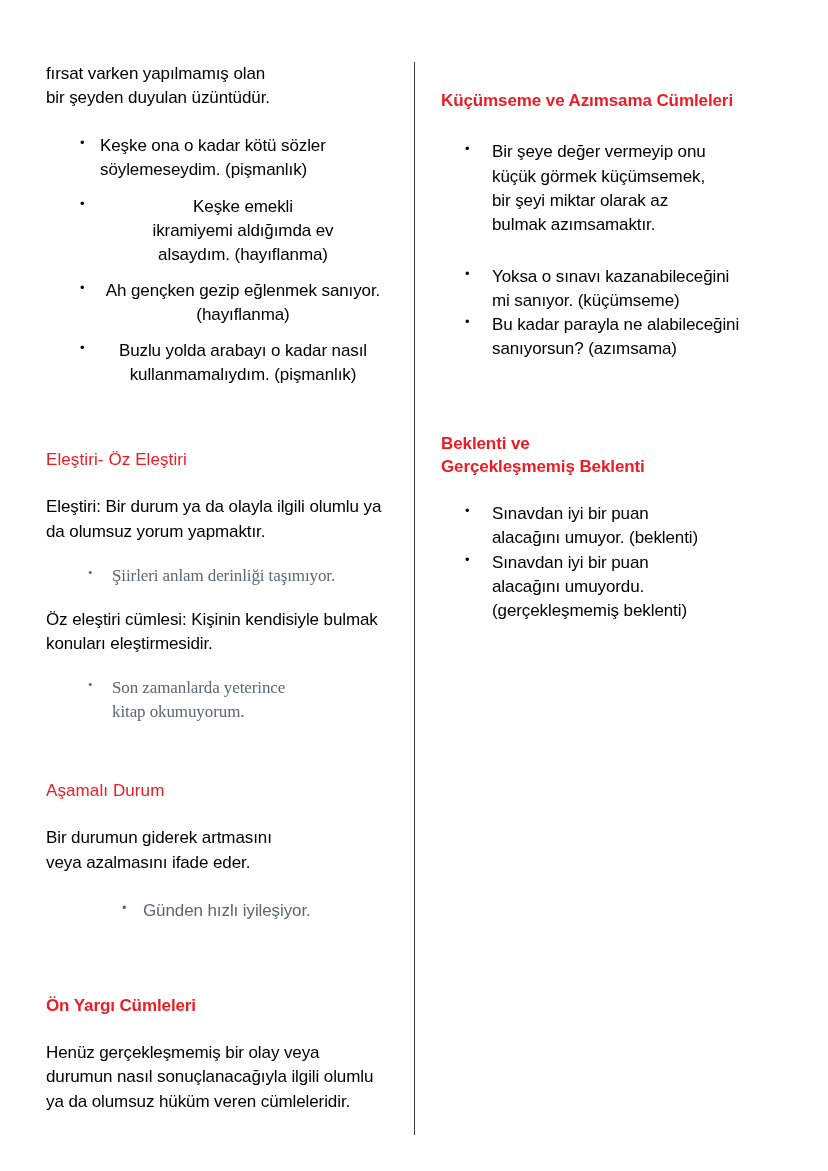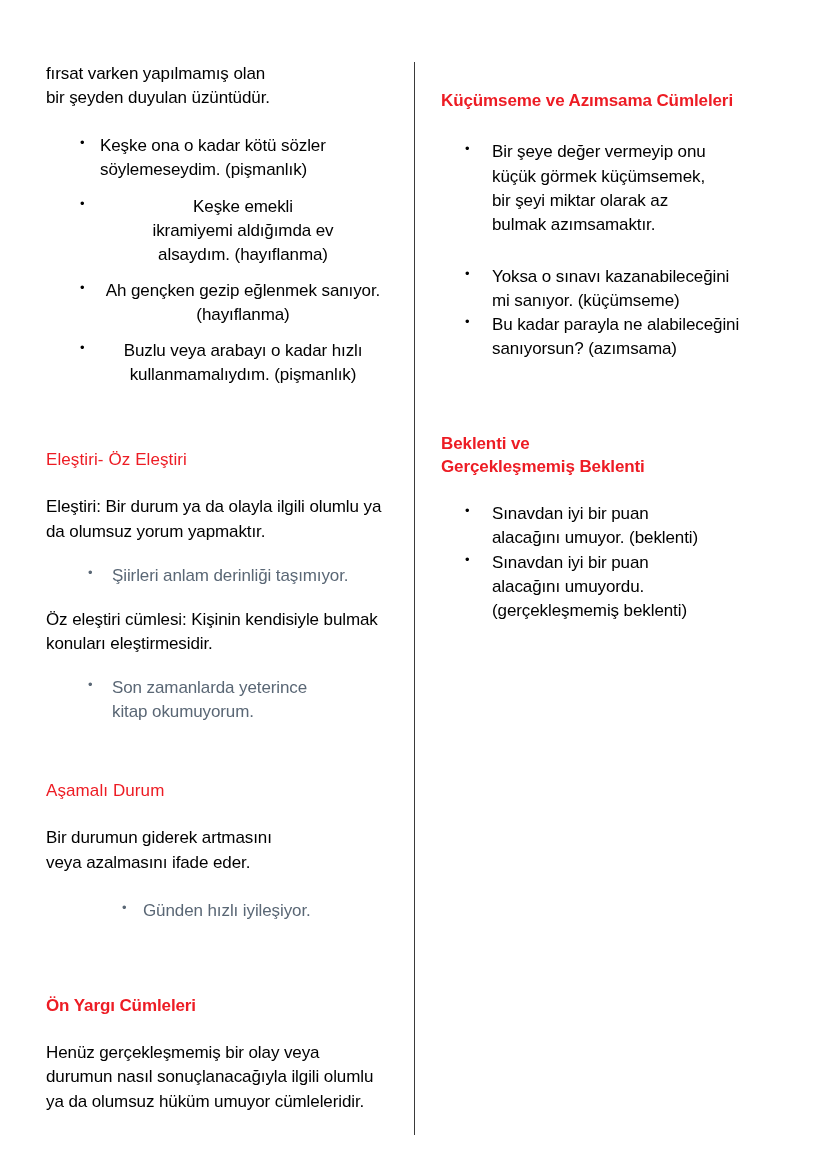--- a/index.html
+++ b/index.html
@@ -85,21 +85,21 @@
     font-size: 13px;
     line-height: inherit;
   }
 
   
   ul.lvlA { margin-left: 34px; }
   ul.lvlA > li { padding-left: 20px; }
   ul.lvlA > li::before { left: 0px; top: 0px; }
 
   
-  ul.lvlB { margin-left: 42px; }
+  ul.lvlB { margin-left: 42px; font-family: Liberation Serif, serif; }
   ul.lvlB > li { padding-left: 24px; }
   ul.lvlB > li::before { left: 0px; top: 0px; }
 
   
   ul.lvlC { margin-left: 76px; }
   ul.lvlC > li { padding-left: 21px; }
   ul.lvlC > li::before { left: 0px; top: 0px; }
 
   
   ul.lvlR { margin-left: 24px; }
@@ -128,21 +128,21 @@
   <div class="col col-left">
 
     <p class="para">fırsat varken yapılmamış olan<br>bir şeyden duyulan üzüntüdür.</p>
 
     <div class="sp-24"></div>
 
     <ul class="blist lvlA li-gap">
       <li>Keşke ona o kadar kötü sözler söylemeseydim. (pişmanlık)</li>
       <li>Keşke emekli<br>ikramiyemi aldığımda ev<br>alsaydım. (hayıflanma)</li>
       <li>Ah gençken gezip eğlenmek sanıyor. (hayıflanma)</li>
-      <li>Buzlu veya arabayı o kadar hızlı kullanmamalıydım. (pişmanlık)</li>
+      <li>Buzlu yolda arabayı o kadar nasıl kullanmamalıydım. (pişmanlık)</li>
     </ul>
 
     <div class="sp-62"></div>
 
     <h2 class="head-light">Eleştiri- Öz Eleştiri</h2>
 
     <div class="sp-24"></div>
 
     <p class="para">Eleştiri: Bir durum ya da olayla ilgili olumlu ya da olumsuz yorum yapmaktır.</p>
 
@@ -175,21 +175,21 @@
     <ul class="blist lvlC">
       <li class="muted">Günden hızlı iyileşiyor.</li>
     </ul>
 
     <div class="sp-72"></div>
 
     <h2 class="head-bold">Ön Yargı Cümleleri</h2>
 
     <div class="sp-24"></div>
 
-    <p class="para">Henüz gerçekleşmemiş bir olay veya durumun nasıl sonuçlanacağıyla ilgili olumlu ya da olumsuz hüküm umuyor cümleleridir.</p>
+    <p class="para">Henüz gerçekleşmemiş bir olay veya durumun nasıl sonuçlanacağıyla ilgili olumlu ya da olumsuz hüküm veren cümleleridir.</p>
 
   </div>
 
   <div class="col col-right">
 
 
     <div class="sp-28"></div>
 
     <h2 class="head-bold">Küçümseme ve Azımsama Cümleleri</h2>
 

